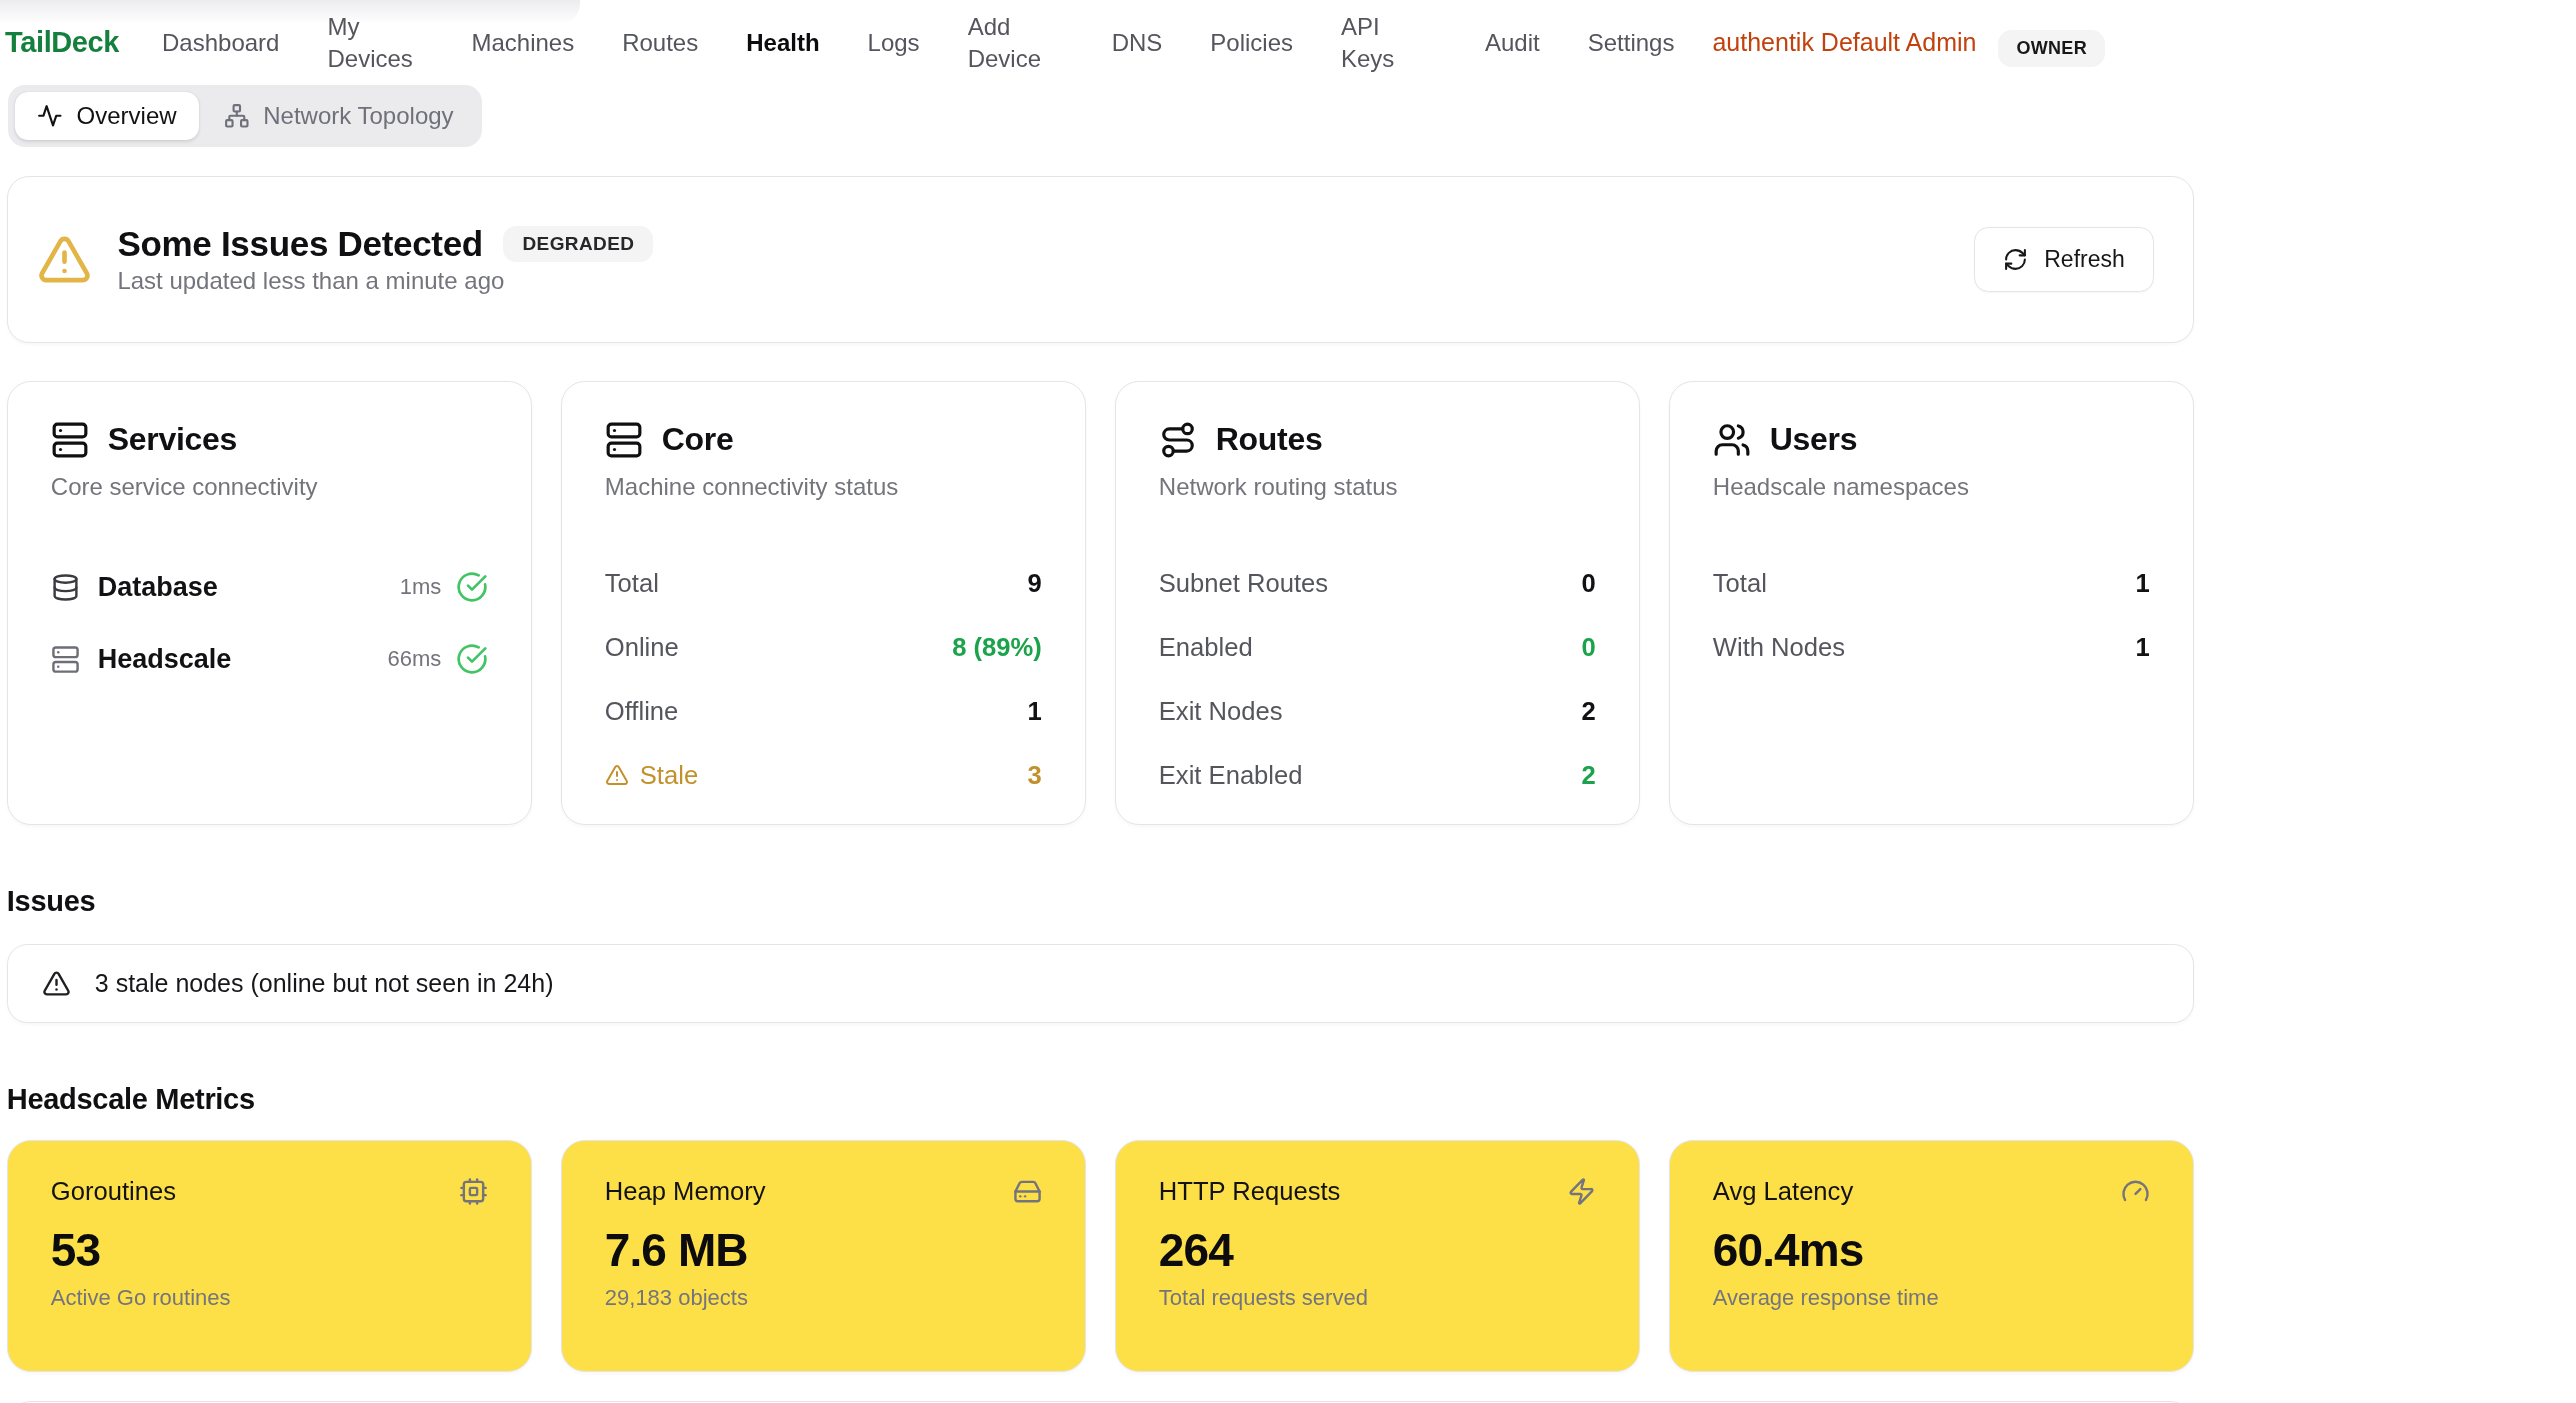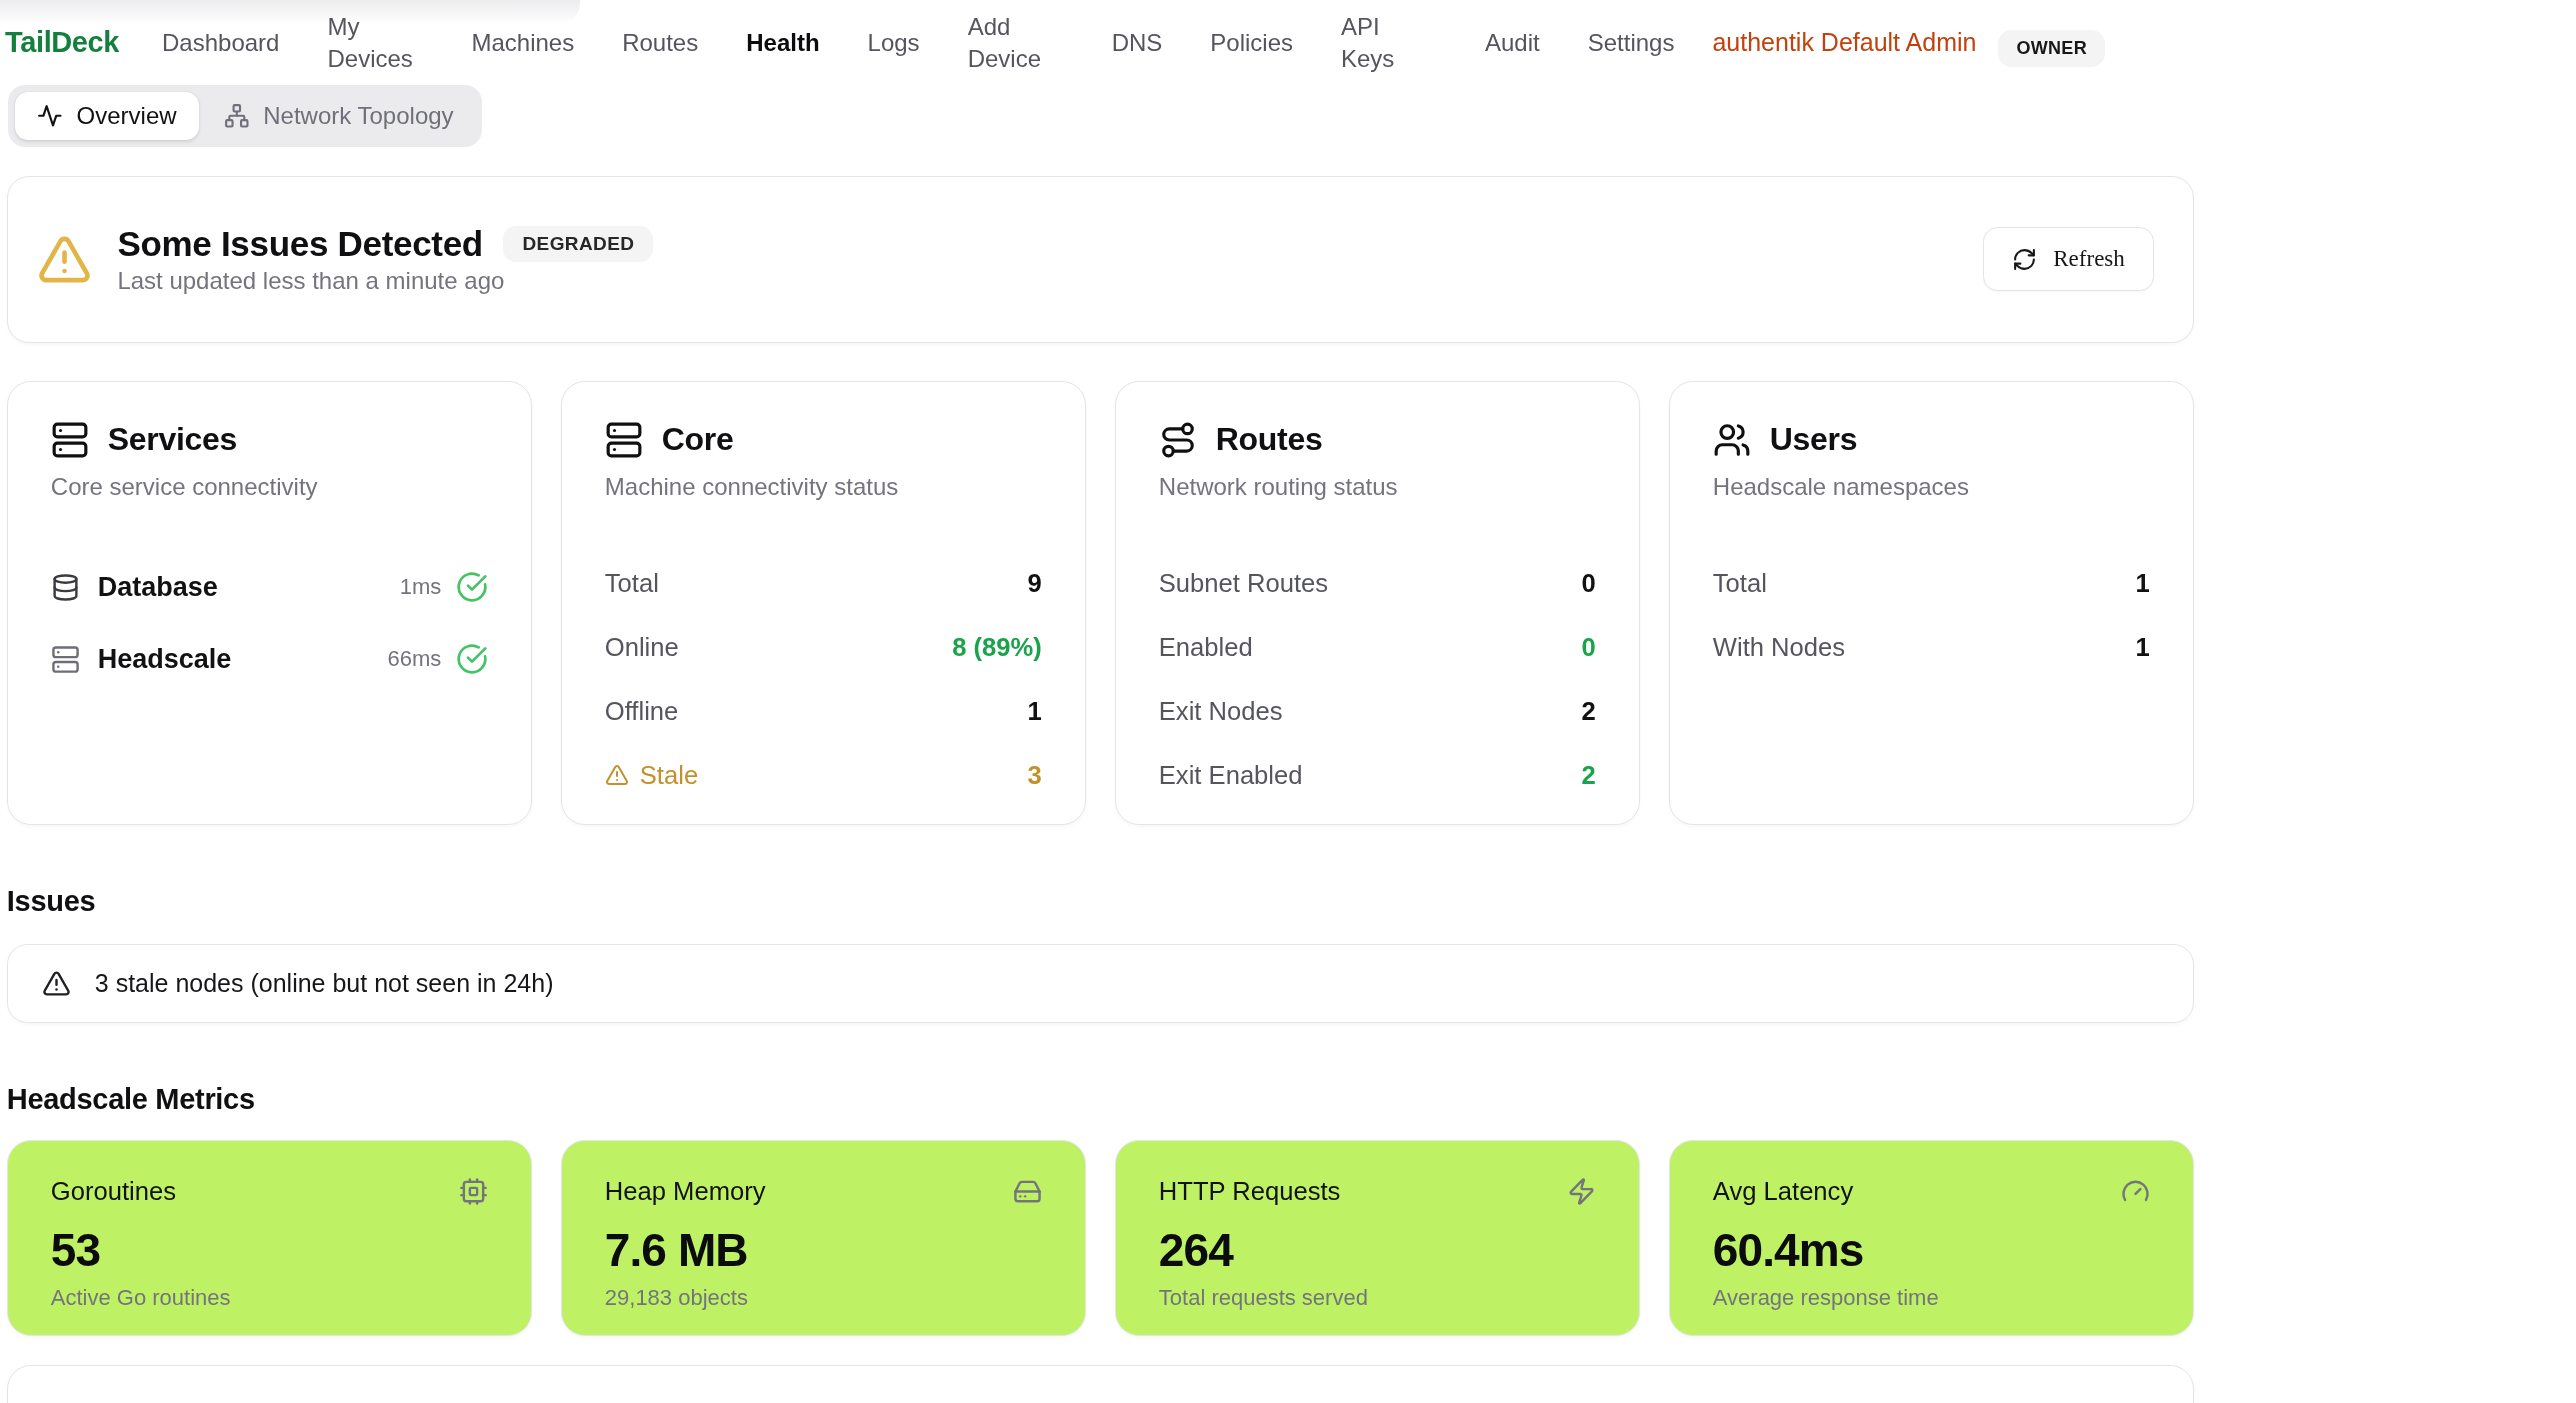--- a/index.html
+++ b/index.html
@@ -39,21 +39,21 @@
     display:flex;align-items:center;padding:0 39px 0 29px;box-sizing:border-box;box-shadow:0 1.7px 3.4px rgba(0,0,0,.03);}
   .banner .warn-big{width:55px;height:55px;color:#e2b547;flex:none;}
   .banner-text{margin-left:25.6px;}
   .banner-title-row{display:flex;align-items:center;gap:20.5px;}
   .banner-title{font-size:35px;font-weight:700;letter-spacing:-0.3px;color:#101012;}
   .status-pill{font-size:19px;font-weight:700;letter-spacing:0.4px;background:#f4f4f5;color:#27272a;
     padding:6.8px 19px;border-radius:12.8px;}
   .banner-sub{font-size:24px;color:#74747d;margin-top:3px;}
   .refresh-btn{margin-left:auto;display:flex;align-items:center;gap:16px;background:#fff;border:1.7px solid #e5e5e8;
     border-radius:14.5px;padding:18px 28px;font-size:23px;font-weight:500;color:#17171a;cursor:pointer;
-    font-family:Liberation Serif, serif;box-shadow:0 0.9px 1.7px rgba(0,0,0,.04);}
+    font-family:Liberation Sans, sans-serif;box-shadow:0 0.9px 1.7px rgba(0,0,0,.04);}
   .refresh-btn svg{width:25px;height:25px;}
 
   
   .stats-grid{margin-top:38px;display:grid;grid-template-columns:repeat(4,1fr);gap:29px;}
   .stat-card{height:444px;box-sizing:border-box;border:1.7px solid #e5e5e8;border-radius:24px;background:#fff;
     padding:39px 43px;box-shadow:0 1.7px 3.4px rgba(0,0,0,.03);}
   .card-head{display:flex;align-items:center;gap:19px;font-size:32px;font-weight:700;letter-spacing:-0.3px;color:#101012;}
   .card-head svg{width:38px;height:38px;color:#101012;}
   .card-sub{margin-top:14.5px;font-size:24px;color:#74747d;}
   .rows{margin-top:50px;}
@@ -74,21 +74,21 @@
 
   
   .section-heading{margin-top:60px;font-size:29px;font-weight:700;letter-spacing:-0.3px;color:#101012;}
   .issue-card{margin-top:25.6px;border:1.7px solid #e5e5e8;border-radius:20.5px;background:#fff;
     display:flex;align-items:center;gap:24px;padding:24px 34px;font-size:25px;color:#17171a;
     box-shadow:0 1.7px 3.4px rgba(0,0,0,.03);}
   .issue-card svg{width:29px;height:29px;color:#202024;flex:none;}
 
   
   .metrics-grid{margin-top:22px;display:grid;grid-template-columns:repeat(4,1fr);gap:29px;}
-  .metric-card{height:196px;box-sizing:border-box;border:1.7px solid #e5e5e8;border-radius:24px;background:#bef264;
+  .metric-card{height:232px;box-sizing:border-box;border:1.7px solid #e5e5e8;border-radius:24px;background:#fde047;
     padding:36px 43px;box-shadow:0 1.7px 3.4px rgba(0,0,0,.03);}
   .metric-head{display:flex;justify-content:space-between;align-items:center;}
   .metric-title{font-size:25.6px;font-weight:500;color:#121214;}
   .metric-head svg{width:29px;height:29px;color:#74747d;}
   .metric-value{margin-top:17px;font-size:46px;font-weight:700;letter-spacing:-0.9px;color:#0c0c0e;}
   .metric-sub{margin-top:8.5px;font-size:22px;color:#74747d;}
 
   .bottom-card{margin-top:29px;height:119px;border:1.7px solid #e5e5e8;border-radius:24px;background:#fff;
     box-shadow:0 1.7px 3.4px rgba(0,0,0,.03);}
 </style>

